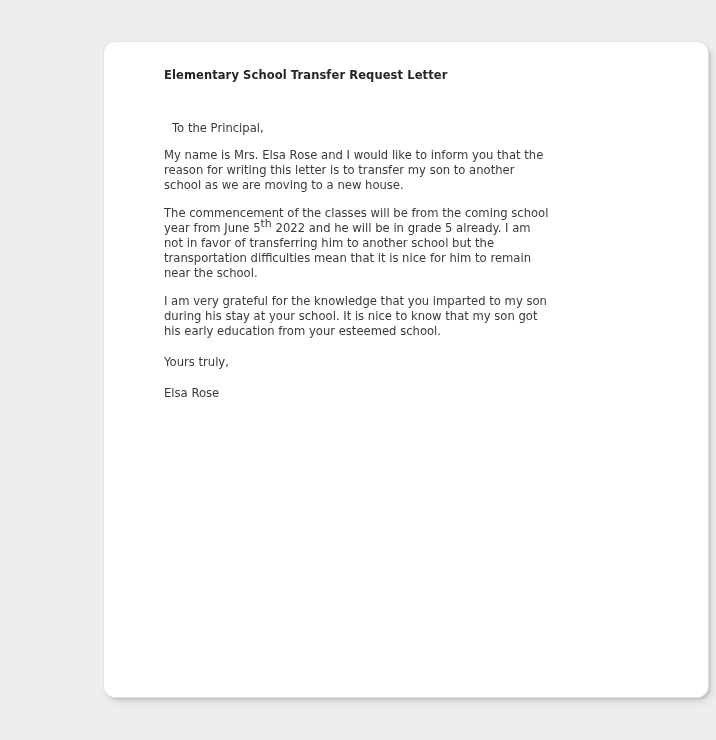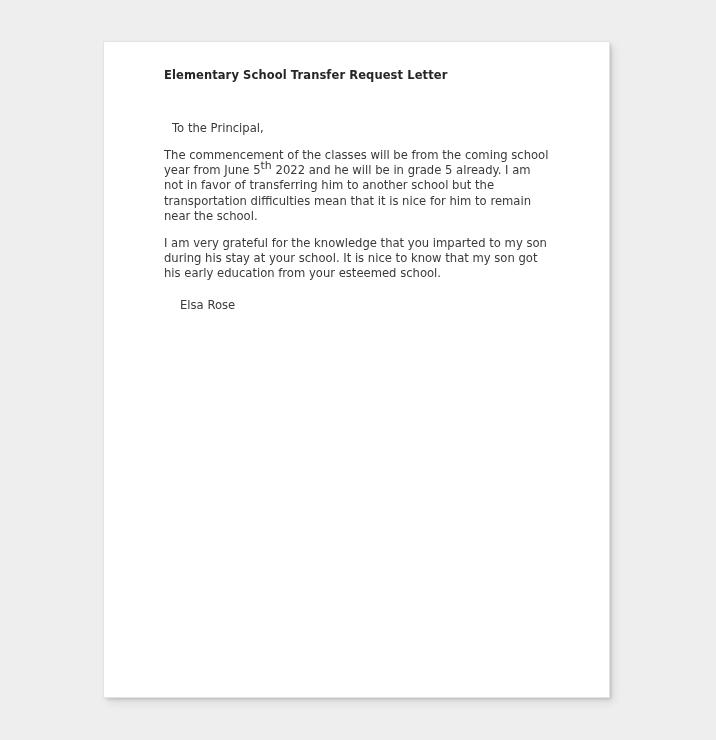--- a/index.html
+++ b/index.html
@@ -20,27 +20,28 @@
     width: 716px;
     height: 740px;
     background: #eeeeee;
   }
 
   
   #page {
     position: absolute;
     left: 104px;
     top: 42px;
-    width: 505px;
+    width: 604px;
     height: 655px;
     background: #ffffff;
     box-shadow:
       0 0 0 1px #e3e3e3,
       2px 2px 3px rgba(0,0,0,0.16),
       4px 5px 9px rgba(0,0,0,0.10);
+    border-radius: 11px;
   }
 
   
   #letter {
     position: absolute;
     left: 60px;
     top: 26px;
     width: 388px;
   }
 
@@ -79,21 +80,21 @@
     line-height: 15px;
     margin: 0;
     padding: 0;
     margin-top: 16px;
   }
 
   .signature {
     font-size: 11.6px;
     color: #3a3a3a;
     line-height: 15px;
-    margin: 16px;
+    margin: 0;
     padding: 0;
     margin-top: 16px;
   }
 
   
   .ordinal {
     font-size: 11px;
     vertical-align: super;
     line-height: 0;
     letter-spacing: 0;
@@ -105,24 +106,26 @@
 <div id="canvas">
 
   <div id="page">
 
     <div id="letter">
 
       <h1 class="doc-title">Elementary School Transfer Request Letter</h1>
 
       <p class="salutation">To the Principal,</p>
 
+      <p class="body-para">My name is Mrs. Elsa Rose and I would like to inform you that the reason for writing this letter is to transfer my son to another school as we are moving to a new house.</p>
 
       <p class="body-para"><span>The commencement of the classes will be from the coming school year from June 5</span><span class="ordinal">th</span><span> 2022 and he will be in grade 5 already. I am not in favor of transferring him to another school but the transportation difficulties mean that it is nice for him to remain near the school.</span></p>
 
 
       <p class="body-para">I am very grateful for the knowledge that you imparted to my son during his stay at your school. It is nice to know that my son got his early education from your esteemed school.</p>
 
+      <p class="closing">Yours truly,</p>
 
       <p class="signature">Elsa Rose</p>
 
     </div>
   </div>
 </div>
 
 </body></html>

